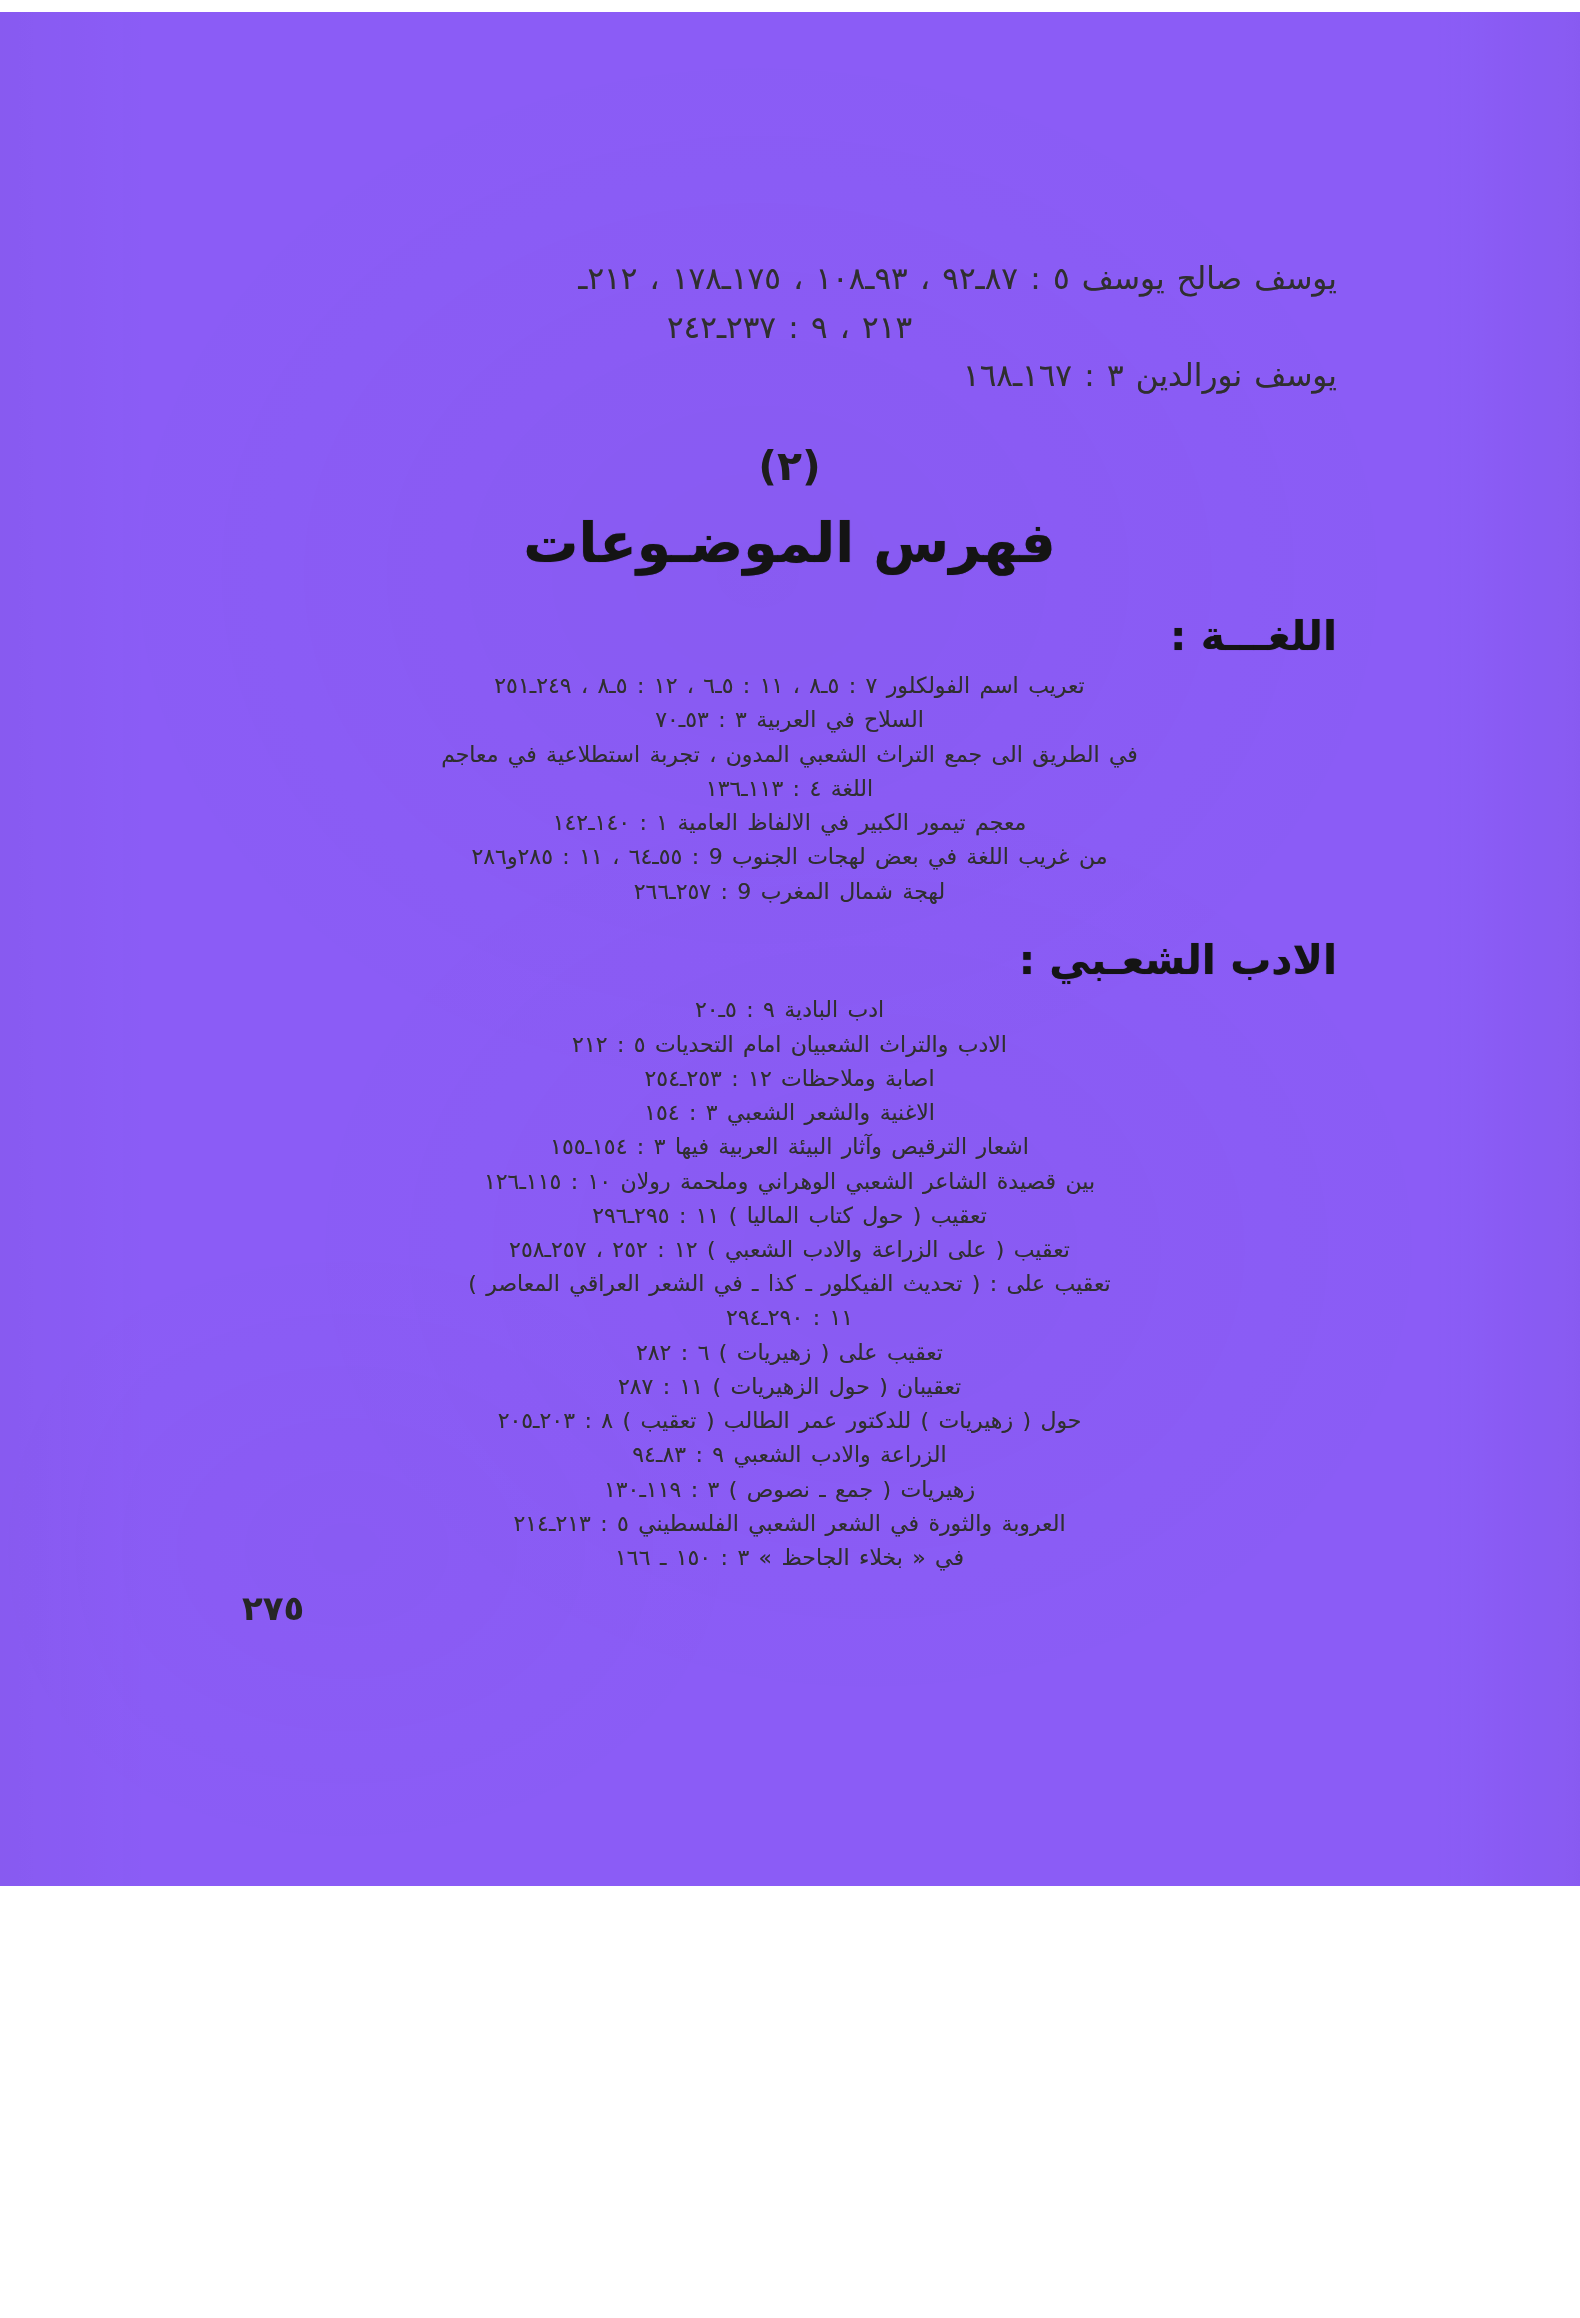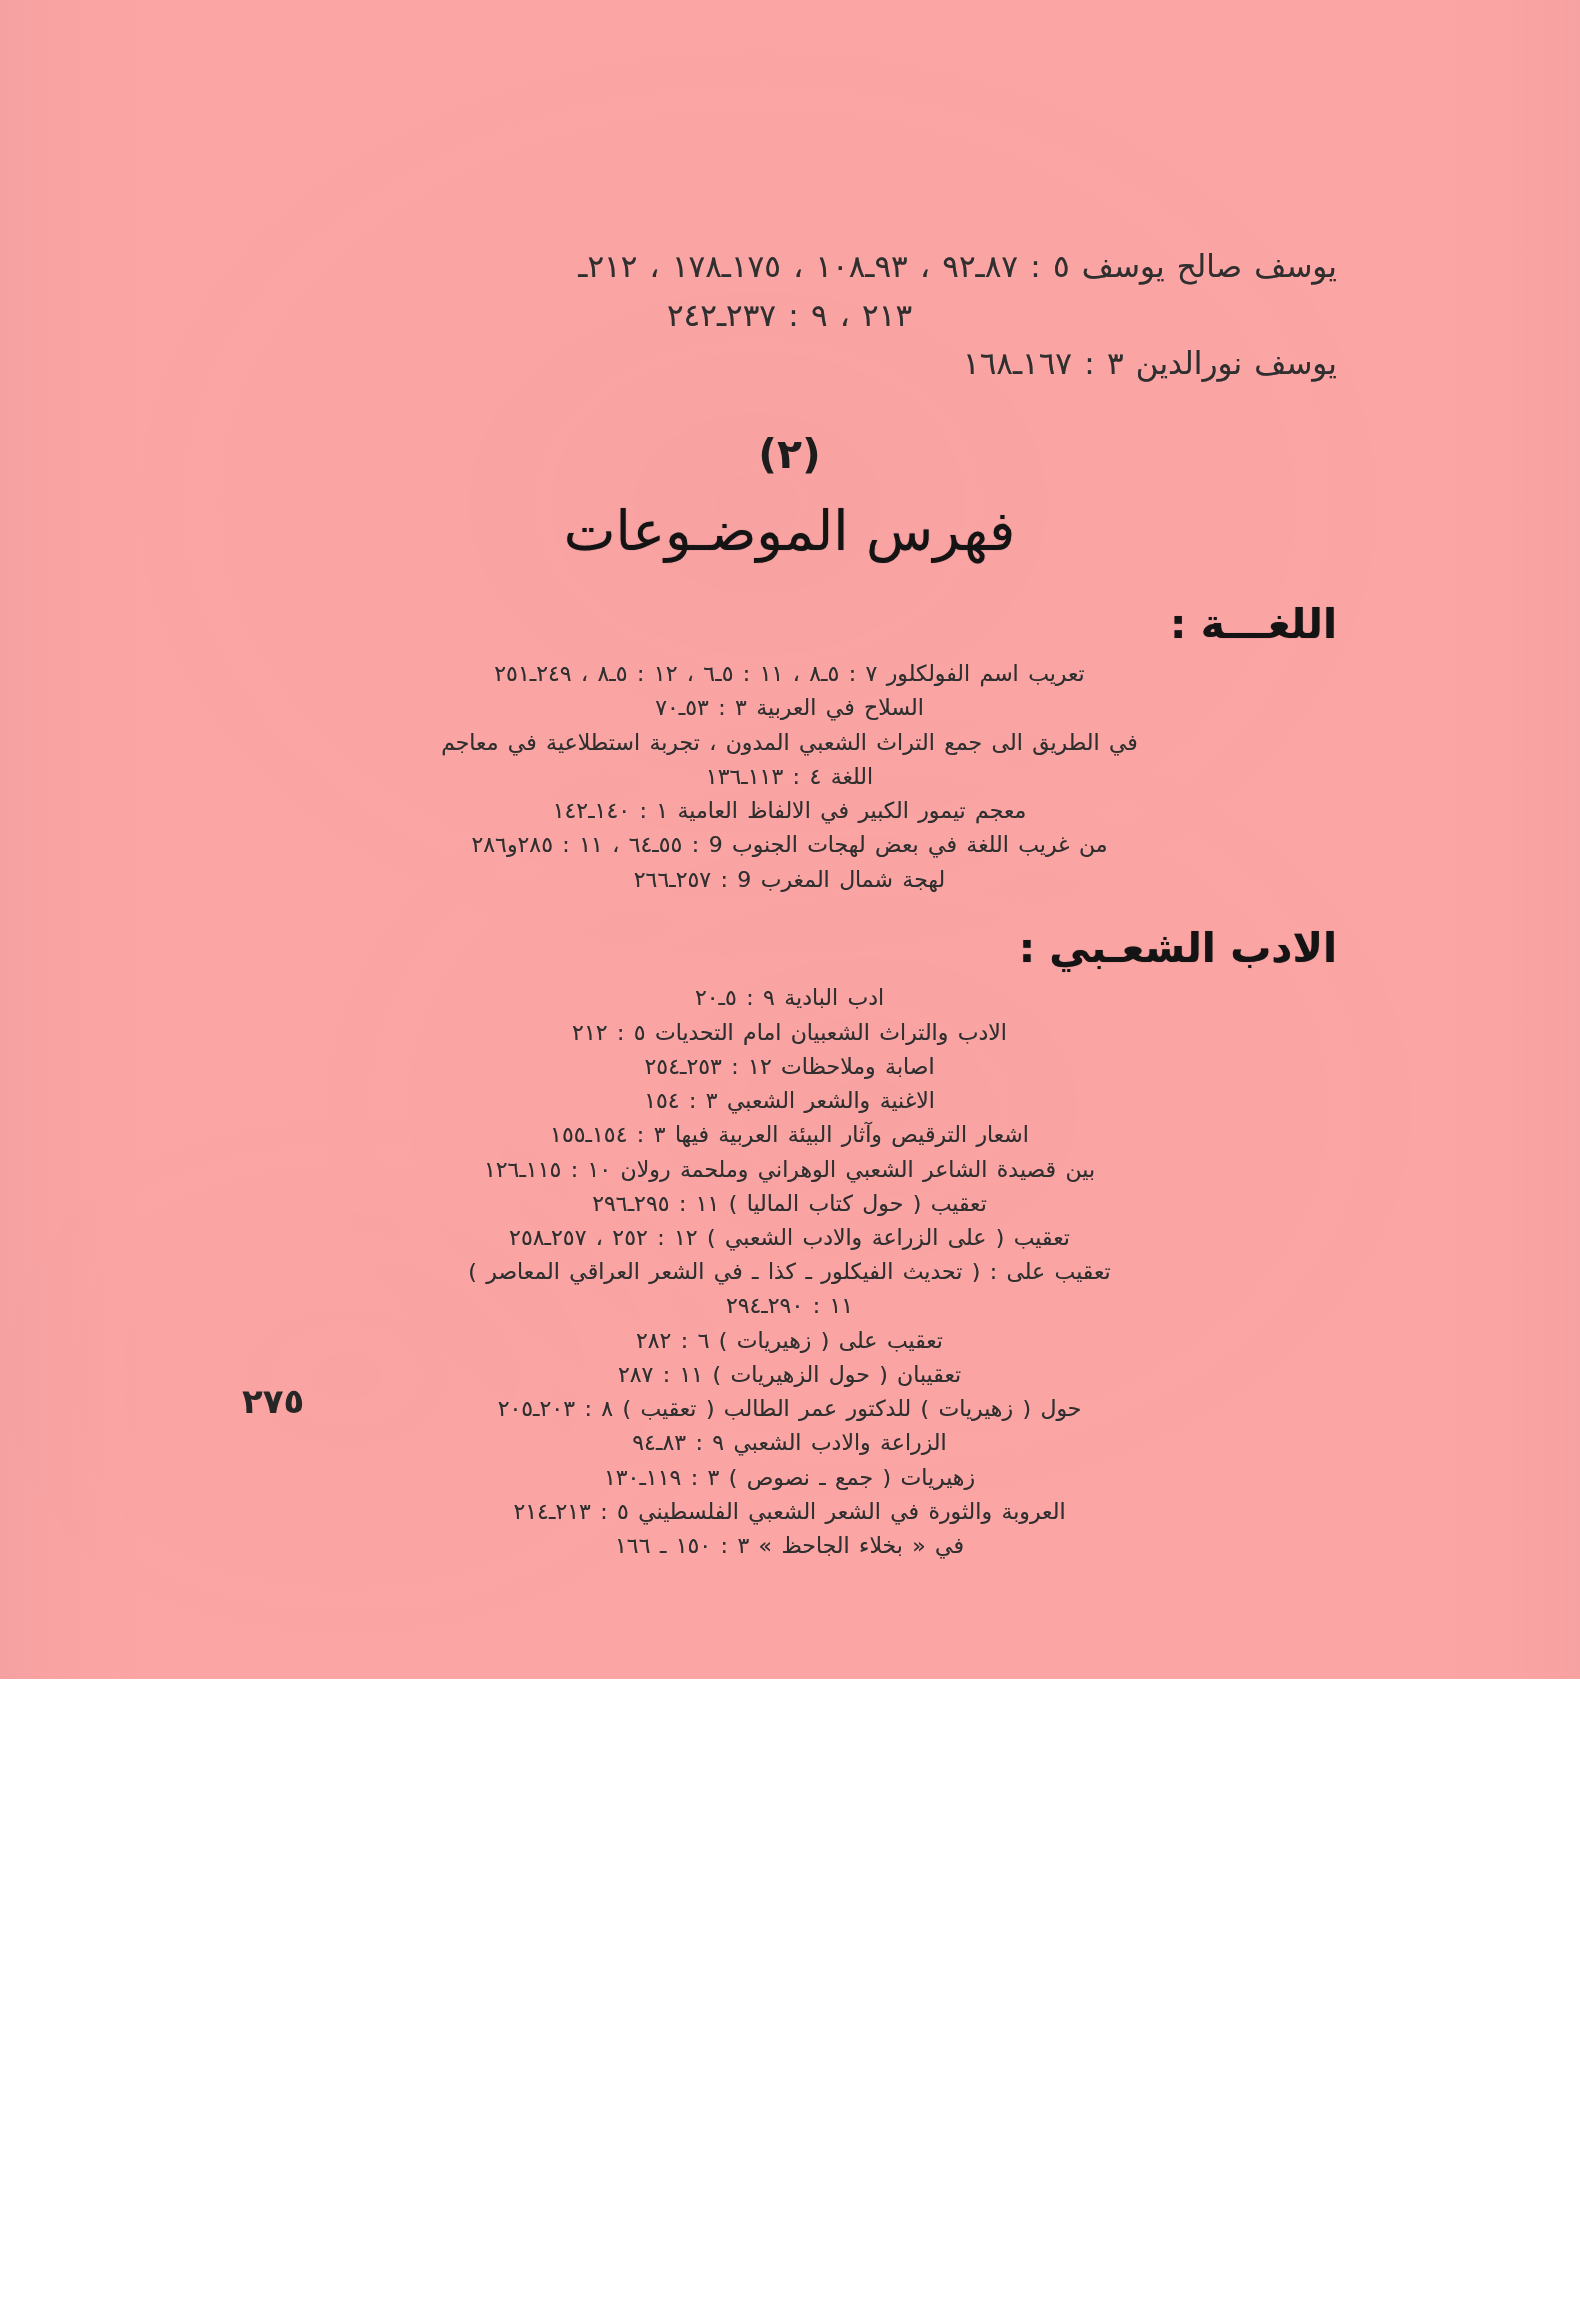--- a/index.html
+++ b/index.html
@@ -5,23 +5,23 @@
 <style>
   html, body {
     margin: 0;
     padding: 0;
     background: #ffffff;
   }
 
   .page {
     position: relative;
     width: 1581px;
-    height: 1679px;
-    margin: 0 auto;
-    background: #fca5a5;
+    height: 1874px;
+    margin: 12px auto;
+    background: #8b5cf6;
     overflow: hidden;
     font-family: "DejaVu Sans", sans-serif;
     color: #2a2a2a;
   }
 
   
   .scan-noise {
     position: absolute;
     inset: 0;
     pointer-events: none;
@@ -70,21 +70,21 @@
     font-weight: bold;
     color: #1d1d1d;
     margin: 24px 0 21px 0;
     letter-spacing: 0.8px;
   }
 
   
   .page-title {
     text-align: center;
     font-size: 55px;
-    font-weight: normal;
+    font-weight: bold;
     color: #141414;
     margin: 0 0 37px 0;
     letter-spacing: 1.6px;
     text-shadow: 0 0 0.9px rgba(20,20,20,0.6);
   }
 
   
   .section-heading {
     text-align: right;
     font-size: 41px;

